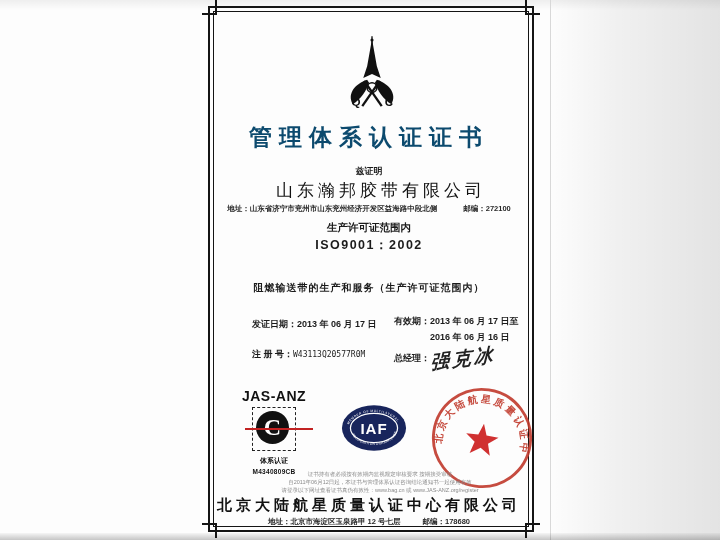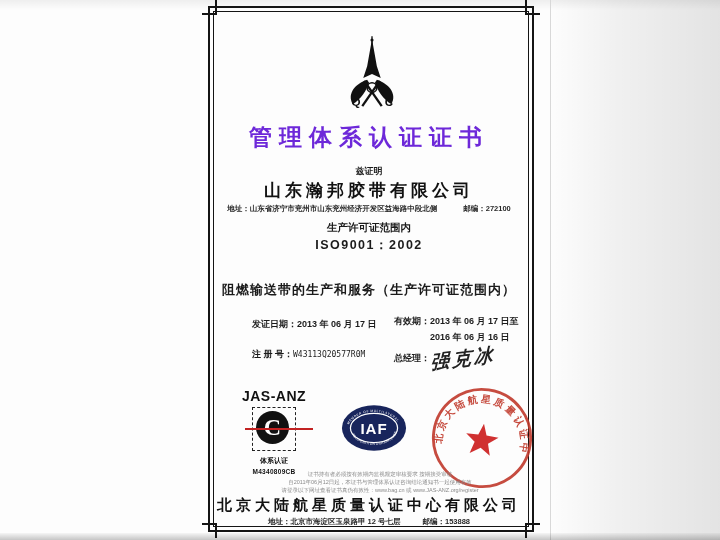--- a/index.html
+++ b/index.html
@@ -16,29 +16,29 @@
   .frame{position:absolute;left:208px;top:6px;width:322px;height:522px;border:2px solid #141414;}
   .frame-inner{position:absolute;left:3px;top:3px;right:3px;bottom:3px;border:1px solid #141414;}
   .corner{position:absolute;width:13px;height:13px;}
   .corner.tl{left:-8px;top:-8px;border-right:2px solid #141414;border-bottom:2px solid #141414;}
   .corner.tr{right:-8px;top:-8px;border-left:2px solid #141414;border-bottom:2px solid #141414;}
   .corner.bl{left:-8px;bottom:-8px;border-right:2px solid #141414;border-top:2px solid #141414;}
   .corner.br{right:-8px;bottom:-8px;border-left:2px solid #141414;border-top:2px solid #141414;}
 
   .cline{position:absolute;left:208px;width:322px;text-align:center;color:#1b1b1b;}
   .emblem{position:absolute;left:338px;top:34px;}
-  .title{top:122px;font-size:23px;font-weight:bold;letter-spacing:7px;color:#6d28d9;font-family:Liberation Serif, serif;}
+  .title{top:122px;font-size:23px;font-weight:bold;letter-spacing:7px;color:#0c4a6e;font-family:Liberation Serif, serif;}
   .certify{top:165px;font-size:9px;font-weight:bold;}
-  .company{top:179px;font-size:17px;font-weight:bold;letter-spacing:4px;color:#111;}
+  .company{top:179px;font-size:17px;font-weight:normal;letter-spacing:4px;color:#111;padding-left:12px;}
   .addr-row{top:204px;font-size:7.5px;font-weight:bold;color:#2a2a2a;}
   .addr-row .gap{display:inline-block;width:26px;}
   .system{top:221px;font-size:10.5px;font-weight:bold;}
   .standard{top:237px;font-size:12.5px;font-weight:bold;letter-spacing:1.5px;}
   .scope-head{top:259px;font-size:10px;font-weight:bold;}
-  .scope{top:281px;font-size:13px;font-weight:bold;letter-spacing:1px;}
+  .scope{top:281px;font-size:10px;font-weight:bold;letter-spacing:1px;}
 
   .fieldline{position:absolute;font-size:9px;font-weight:bold;color:#1b1b1b;white-space:nowrap;}
   .issue{left:252px;top:318px;}
   .reg{left:252px;top:348px;}
   .reg .val{font-family:"DejaVu Sans Mono","Liberation Mono",monospace;font-size:8px;font-weight:normal;}
   .valid1{left:394px;top:315px;text-align:center;}
   .valid2{left:430px;top:331px;}
   .manager{left:394px;top:346px;}
   .signature{display:inline-block;font-family:"DejaVu Serif","Liberation Serif",serif;
     font-size:19px;font-style:italic;font-weight:bold;letter-spacing:3px;color:#222;
@@ -156,15 +156,15 @@
   </svg>
 
   <div class="fineprint">
     <div>证书持有者必须按有效期内监视规定审核要求 按期接受审核</div>
     <div>自2011年06月12日起，本证书与管理体系认证咨询结论通知书一起使用有效</div>
     <div>请登录以下网址查看证书真伪有效性：www.bag.cn 或 www.JAS-ANZ.org/register</div>
   </div>
 
   <div class="cline issuer">北京大陆航星质量认证中心有限公司</div>
   <div class="cline issuer-addr">
-    <span>地址：</span><span>北京市海淀区玉泉路甲 12 号七层</span><span class="gap"></span><span>邮编：</span><span>153888</span>
+    <span>地址：</span><span>北京市海淀区玉泉路甲 12 号七层</span><span class="gap"></span><span>邮编：</span><span>178680</span>
   </div>
 </div>
 
 </body></html>

